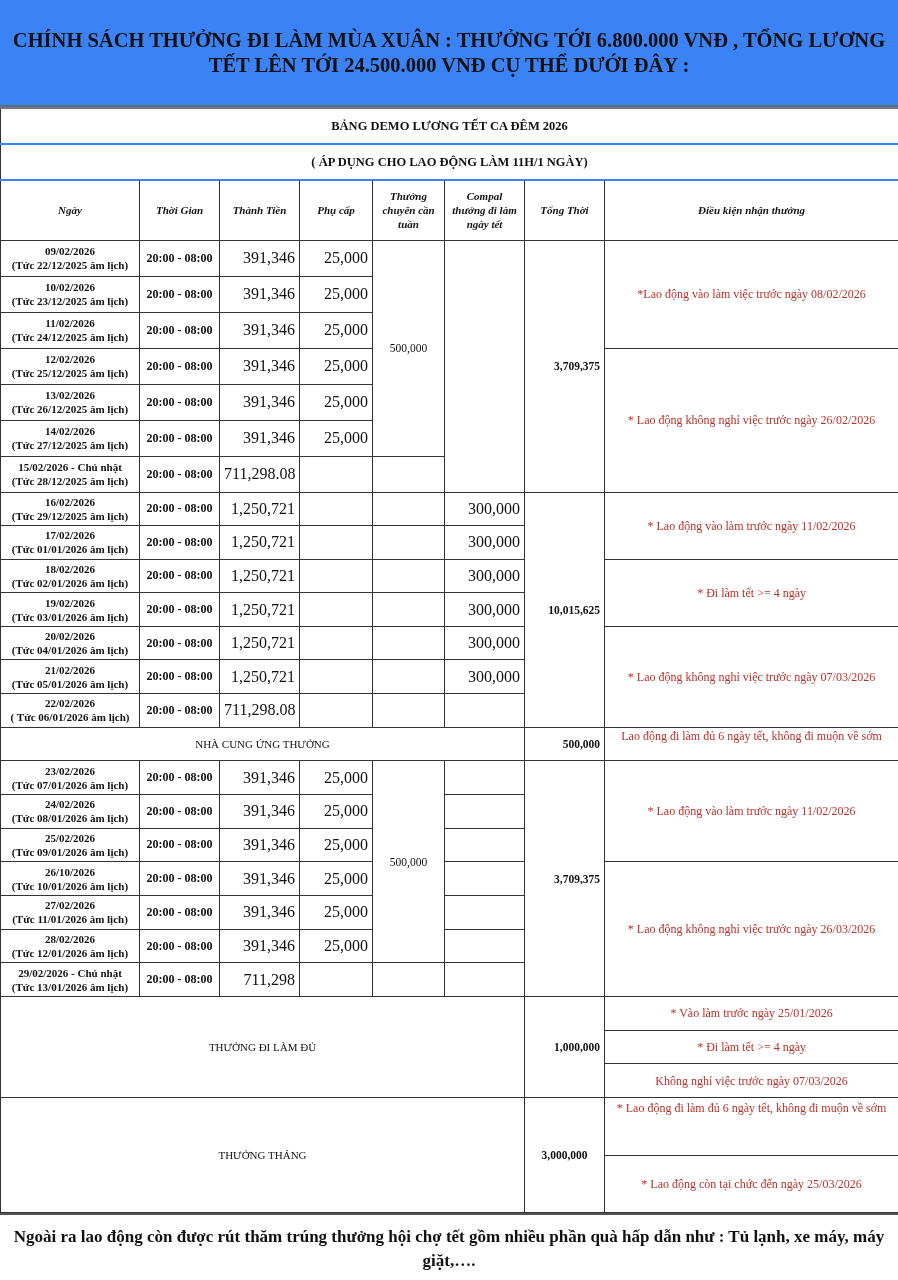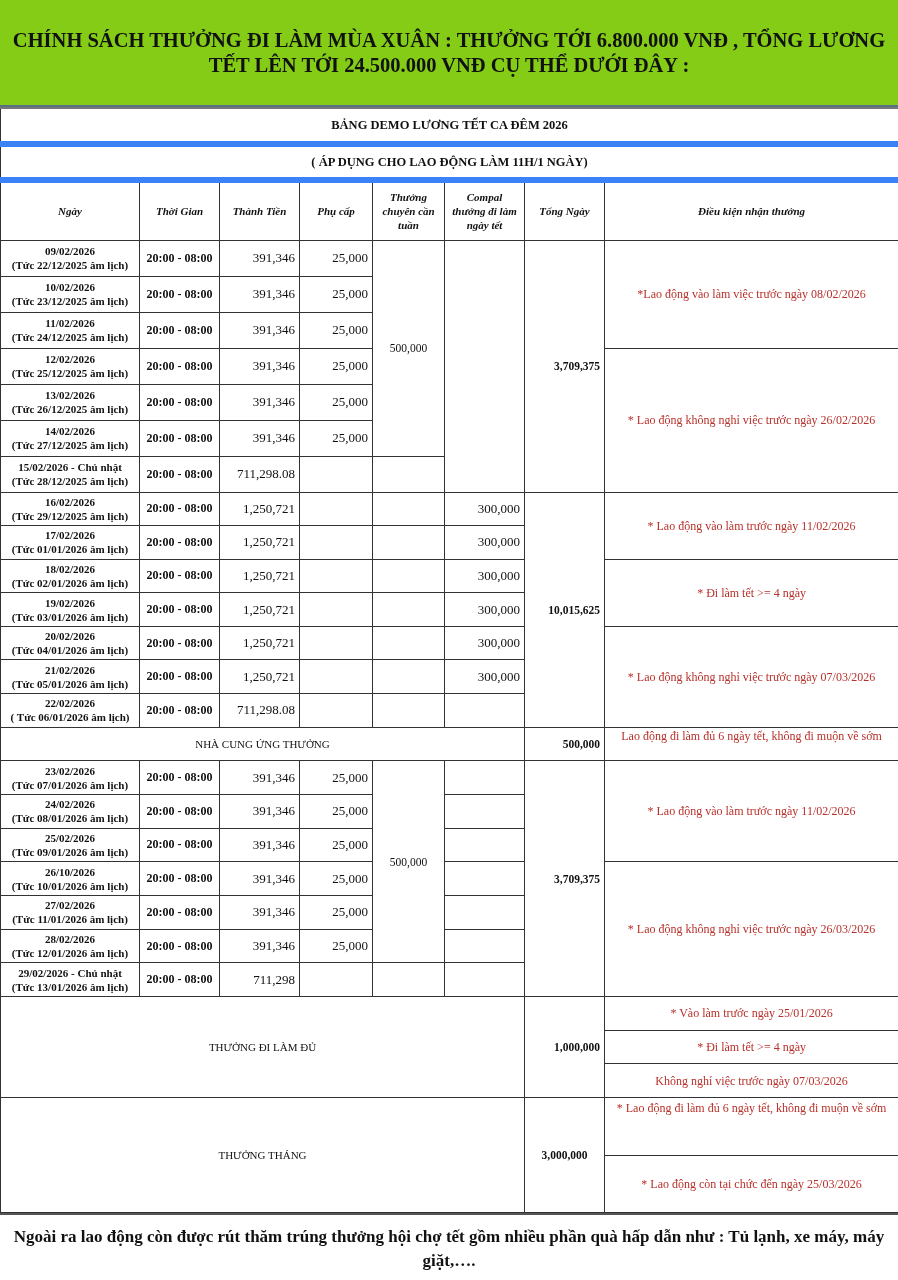--- a/index.html
+++ b/index.html
@@ -1,31 +1,31 @@
 <!DOCTYPE html>
 <html><head>
 <meta charset="utf-8">
 <style>
   * { box-sizing: border-box; margin: 0; padding: 0; }
   html, body { width: 898px; height: 1280px; background: #fff; overflow: hidden; }
   body { font-family: "Liberation Serif", "DejaVu Serif", serif; color: #111; }
   .banner {
-    width: 898px; height: 107px; background: #84cc16;
+    width: 898px; height: 107px; background: #3b82f6;
     border-bottom: 2px solid #5a6f86;
     display: flex; align-items: center; justify-content: center; text-align: center;
     font-weight: bold; font-size: 20.5px; line-height: 25px; padding: 0 8px;
   }
   table { border-collapse: collapse; width: 898px; table-layout: fixed; }
   td, th { border: 1px solid #333; font-size: 11.5px; vertical-align: middle; padding: 0 4px; overflow: hidden; }
   th { font-weight: bold; text-align: center; font-size: 11px; line-height: 14px; }
-  .title-row td { height: 36px; text-align: center; font-weight: bold; font-size: 12.5px; border-top: 2px solid #777; border-bottom: 6px solid #3b82f6; }
+  .title-row td { height: 36px; text-align: center; font-weight: bold; font-size: 12.5px; border-top: 2px solid #777; border-bottom: 2px solid #3b82f6; }
   .hdr th { height: 60px; font-style: italic; }
   .date { text-align: center; font-weight: bold; font-size: 11px; line-height: 14px; }
   .time { text-align: center; font-weight: bold; font-size: 12px; }
-  .num { text-align: right; font-size: 13px; }
+  .num { text-align: right; font-size: 16px; }
   .bnum { text-align: right; font-weight: bold; font-size: 11.5px; }
   .cnum { text-align: center; font-size: 11.5px; }
   .cond { text-align: center; color: #b8302a; font-size: 12px; line-height: 16px; margin-top: 20px; }
   .label { text-align: center; font-weight: normal; font-size: 11px; }
   .b1 td { height: 36px; }
   .b2 td { height: 33.6px; }
   .b3 td { height: 33.7px; }
   .sub td { height: 33.7px; }
   .sub2 td { height: 57.5px; text-align: center; }
   .footer {
@@ -59,21 +59,21 @@
     <tr class="title-row">
         <td colspan="8">( ÁP DỤNG CHO LAO ĐỘNG LÀM 11H/1 NGÀY)</td>
       </tr>
     <tr class="hdr">
       <th>Ngày</th>
       <th>Thời Gian</th>
       <th>Thành Tiền</th>
       <th>Phụ cấp</th>
       <th>Thưởng chuyên cần tuần</th>
       <th>Compal thưởng đi làm ngày tết</th>
-      <th>Tổng Ngày</th>
+      <th>Tổng Thời</th>
       <th>Điều kiện nhận thưởng</th>
     </tr>
   </tbody>
   <tbody id="block1">
       <tr class="b1">
         <td class="date">
           <div>09/02/2026</div>
           <div>(Tức 22/12/2025 âm lịch)</div>
         </td>
         <td class="time">20:00 - 08:00</td>

